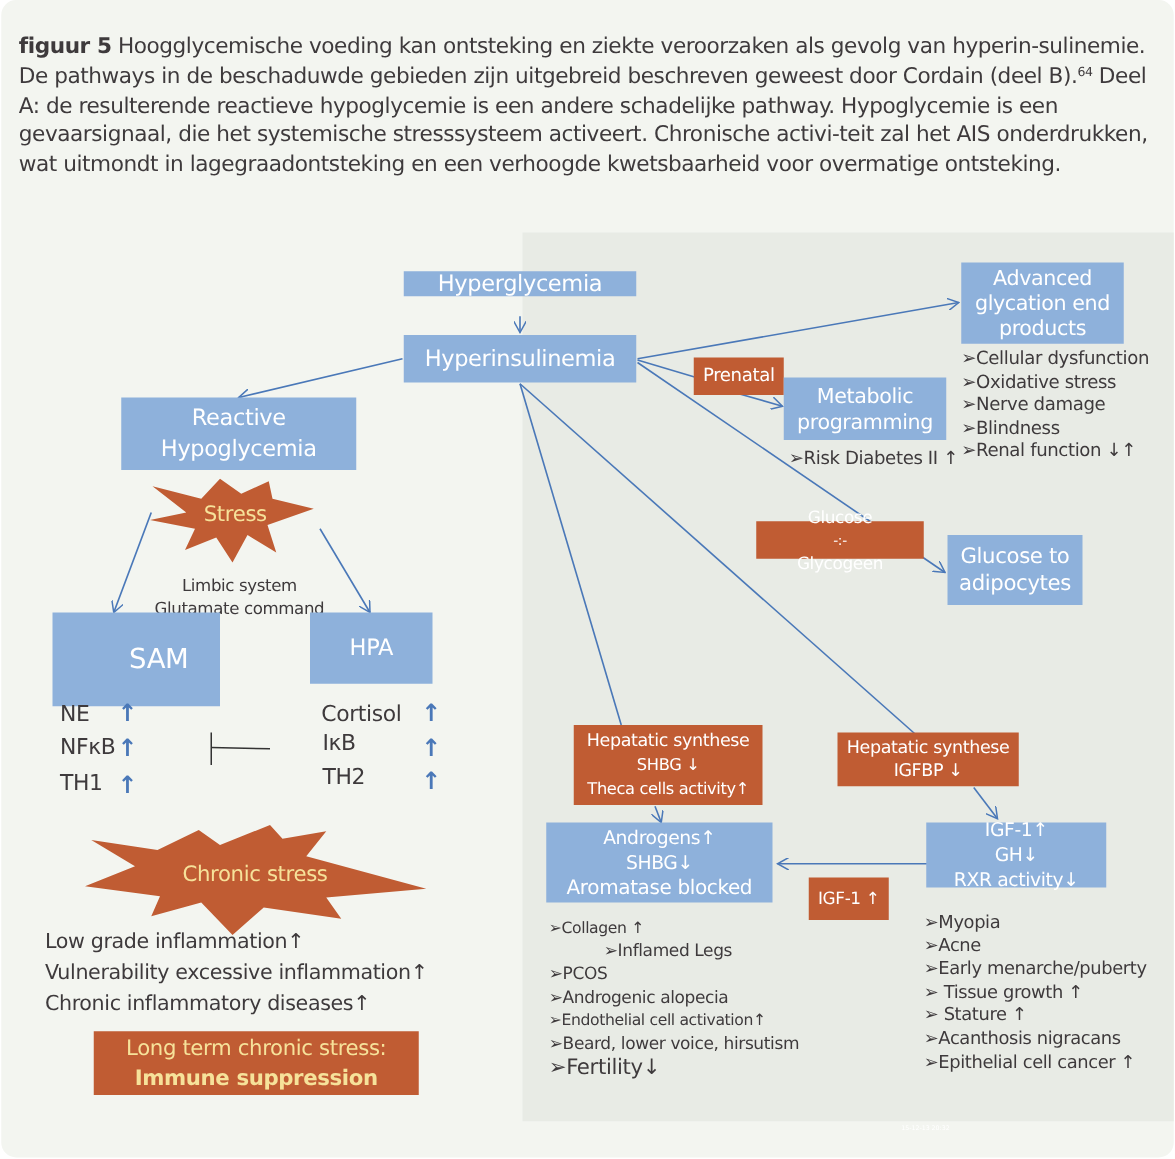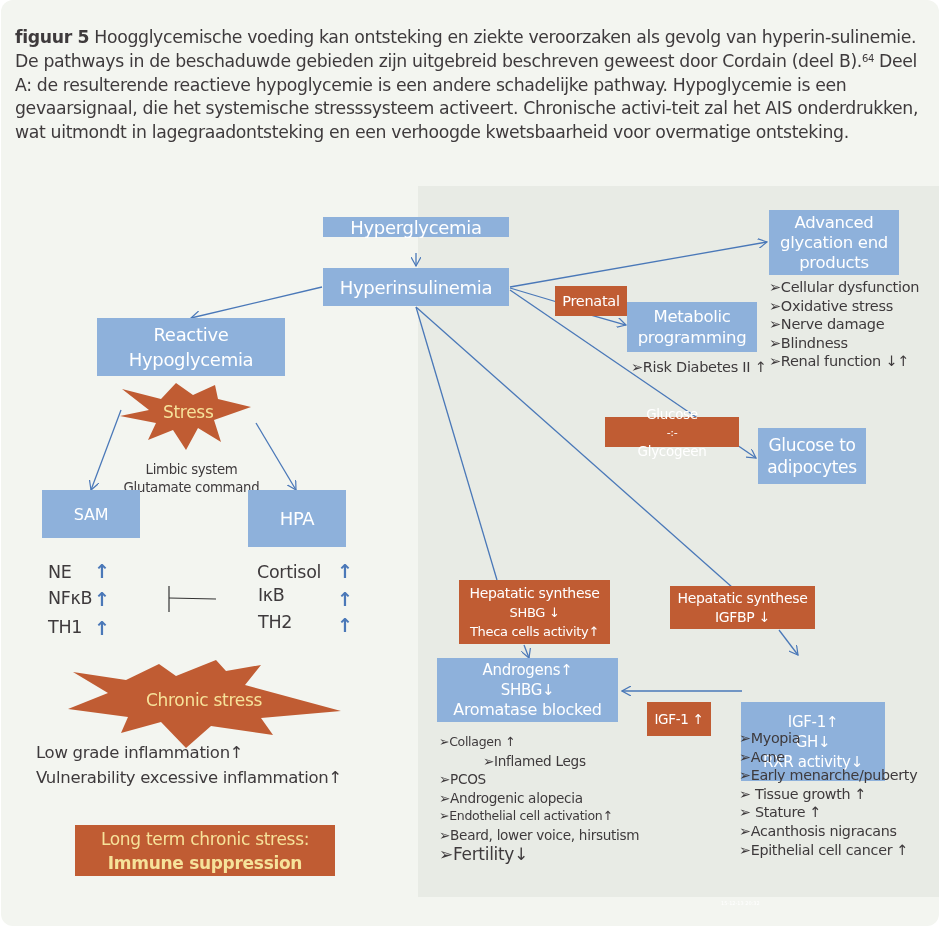--- a/index.html
+++ b/index.html
@@ -85,21 +85,21 @@
     <span>Reactive</span>
     <span>Hypoglycemia</span>
   </div>
 
   <div class="txt yellow" style="left:162px;top:402px;font-size:17px;">Stress</div>
   <div class="txt" style="left:118px;top:449px;font-size:13.3px;line-height:18px;text-align:center;width:145px;margin-top:12px;">
     <div>Limbic system</div>
     <div>Glutamate command</div>
   </div>
 
-  <div class="blue" style="left:41px;top:490px;width:98px;height:48px;font-size:16px;">
+  <div class="blue" style="left:41px;top:490px;width:98px;height:75px;font-size:22px;padding-left:36px;">
     <span>SAM</span>
   </div>
   <div class="blue" style="left:247px;top:490px;width:98px;height:57px;font-size:18px;">
     <span>HPA</span>
   </div>
 
   <div class="txt" style="left:47px;top:562px;font-size:17.5px;">
     <span>NE</span>
   </div>
   <div class="txt arr" style="left:93px;top:560px;font-size:19px;">↑</div>
@@ -123,20 +123,21 @@
   <div class="txt" style="left:257px;top:612px;font-size:17.5px;">
     <span>TH2</span>
   </div>
   <div class="txt arr" style="left:336px;top:614px;font-size:19px;">↑</div>
 
   <div class="txt yellow" style="left:145px;top:690px;font-size:17px;">Chronic stress</div>
 
   <div class="txt" style="left:35px;top:740px;font-size:16.5px;line-height:25px;">
     <div>Low grade inflammation↑</div>
     <div>Vulnerability excessive inflammation↑</div>
+    <div>Chronic inflammatory diseases↑</div>
   </div>
 
   <div class="orange" style="left:74px;top:825px;width:260px;height:51px;font-size:17px;line-height:24px;">
     <span class="yellow">Long term chronic stress:</span>
     <span class="yellow" style="font-weight:bold;">Immune suppression</span>
   </div>
 
   <div class="blue" style="left:768px;top:210px;width:130px;height:65px;font-size:16.5px;line-height:20px;">
     <span>Advanced</span>
     <span>glycation end</span>
@@ -187,21 +188,21 @@
   <div class="blue" style="left:436px;top:658px;width:181px;height:64px;font-size:15px;line-height:20px;">
     <span>Androgens↑</span>
     <span>SHBG↓</span>
     <span style="font-size:16px;">Aromatase blocked</span>
   </div>
 
   <div class="orange" style="left:646px;top:702px;width:64px;height:34px;font-size:13.5px;">
     <span>IGF-1 ↑</span>
   </div>
 
-  <div class="blue" style="left:740px;top:658px;width:144px;height:79px;font-size:15px;line-height:20px;margin-top:44px;">
+  <div class="blue" style="left:740px;top:658px;width:144px;height:52px;font-size:15px;line-height:20px;">
     <span>IGF-1↑</span>
     <span>GH↓</span>
     <span>RXR activity↓</span>
   </div>
 
   <div class="list" style="left:438px;top:733px;">
     <div style="font-size:12.5px;">➢Collagen ↑</div>
     <div style="padding-left:44px;">➢Inflamed Legs</div>
     <div>➢PCOS</div>
     <div>➢Androgenic alopecia</div>

